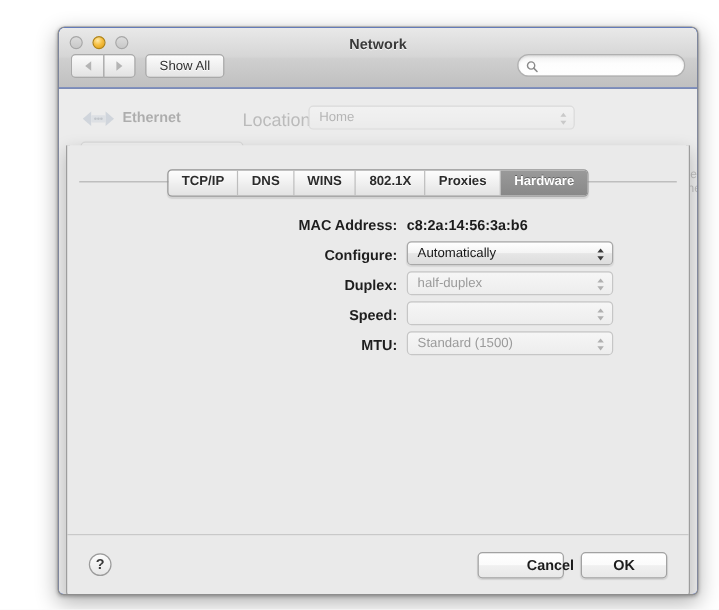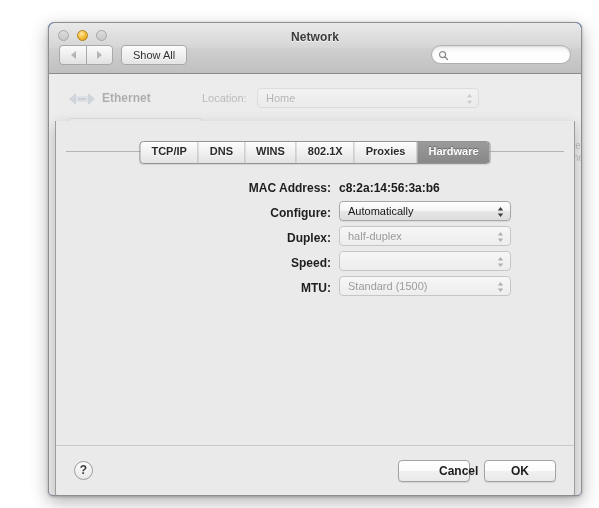--- a/index.html
+++ b/index.html
@@ -176,21 +176,21 @@
     left: 35px;
     top: 3px;
     font-size: 12px;
     font-weight: bold;
     color: #1d1d1d;
   }
   .loc-label {
     position: absolute;
     left: 135px;
     top: 4px;
-    font-size: 11px;
+    font-size: 15px;
     color: #4a4a4a;
     text-align: center;
   }
   .loc-pop {
     position: absolute;
     left: 190px;
     top: 0;
     width: 222px;
     height: 20px;
     box-sizing: border-box;

